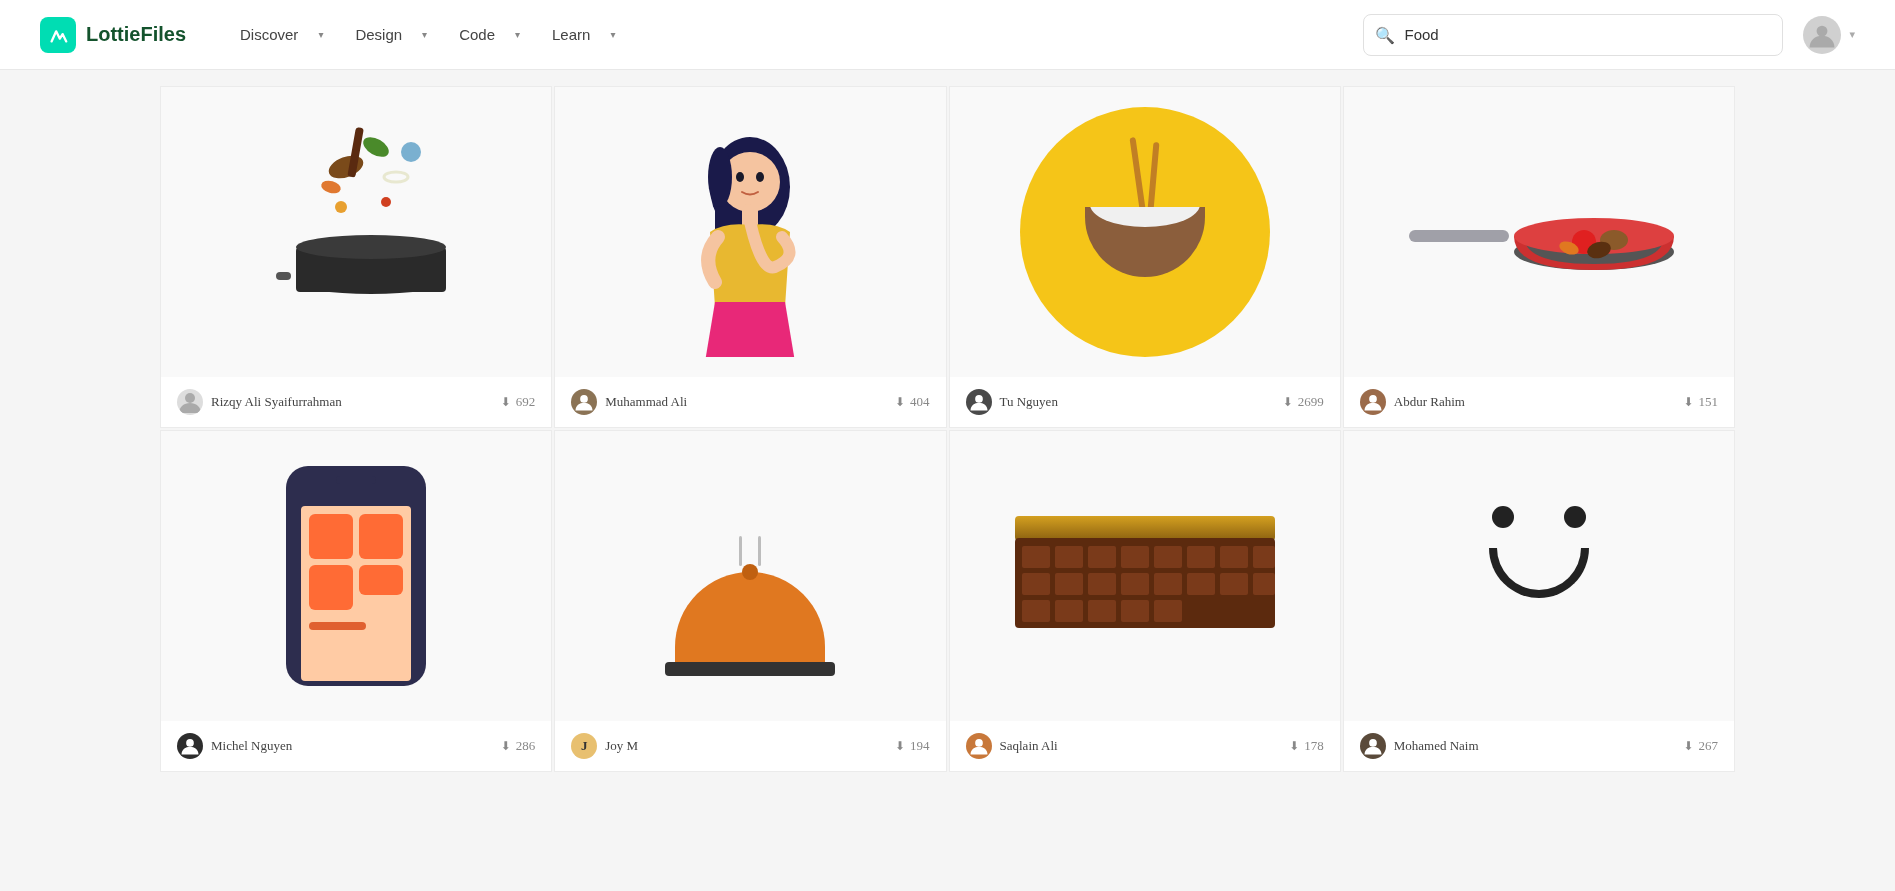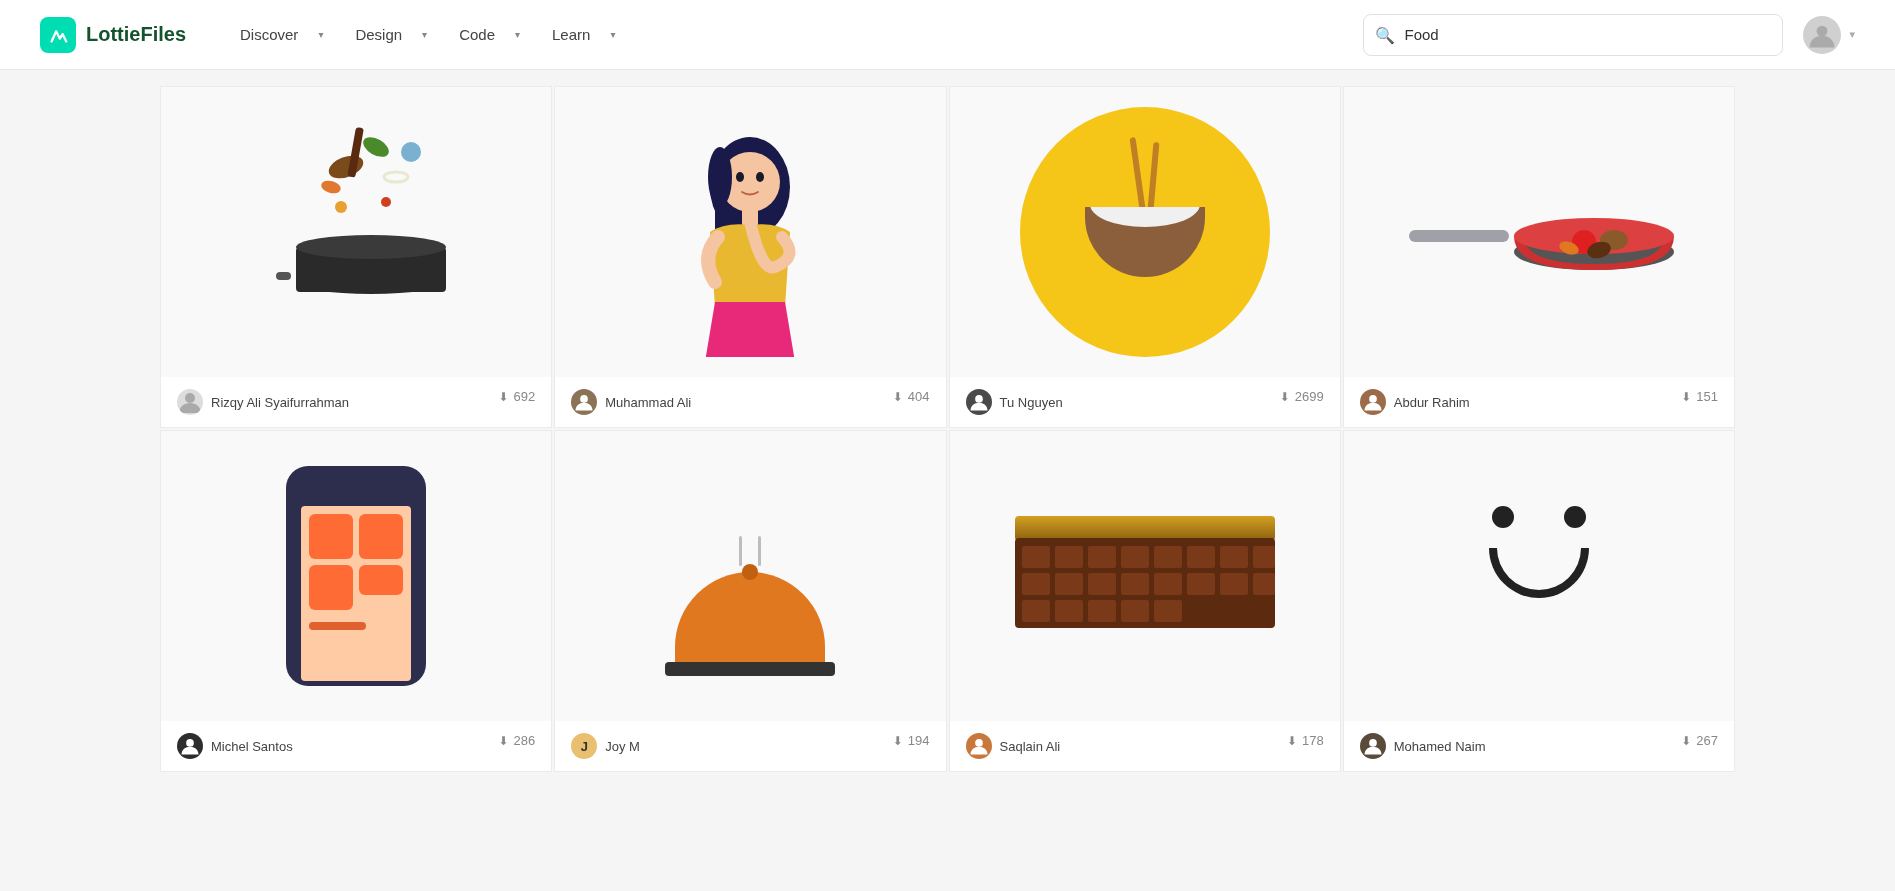--- a/index.html
+++ b/index.html
@@ -122,23 +122,24 @@
       height: 290px;
       display: flex;
       align-items: center;
       justify-content: center;
       background: #f9f9f9;
       overflow: hidden;
     }
     .card-footer {
       padding: 12px 16px;
       display: flex;
-      align-items: flex-start;
+      align-items: center;
       justify-content: space-between;
       background: #fff;
+      font-family: Liberation Serif, serif;
     }
     .card-author {
       display: flex;
       align-items: center;
       gap: 8px;
     }
     .author-avatar {
       width: 26px;
       height: 26px;
       border-radius: 50%;
@@ -538,21 +539,21 @@
         </div>
       </div>
       <div class="card-footer">
         <div class="card-author">
           <div class="author-avatar" style="background:#2d2d2d">
             <svg viewBox="0 0 26 26" fill="#fff" width="20" height="20">
               <circle cx="13" cy="9" r="5"></circle>
               <path d="M2 24c0-6 5-10 11-10s11 4 11 10" fill="#fff"></path>
             </svg>
           </div>
-          <span class="author-name">Michel Santos</span>
+          <span class="author-name">Michel Nguyen</span>
         </div>
         <div class="card-downloads">
           <span class="download-icon">⬇</span>
           <span>286</span>
         </div>
       </div>
     </div>
 
     <div class="card">
       <div class="card-preview">

